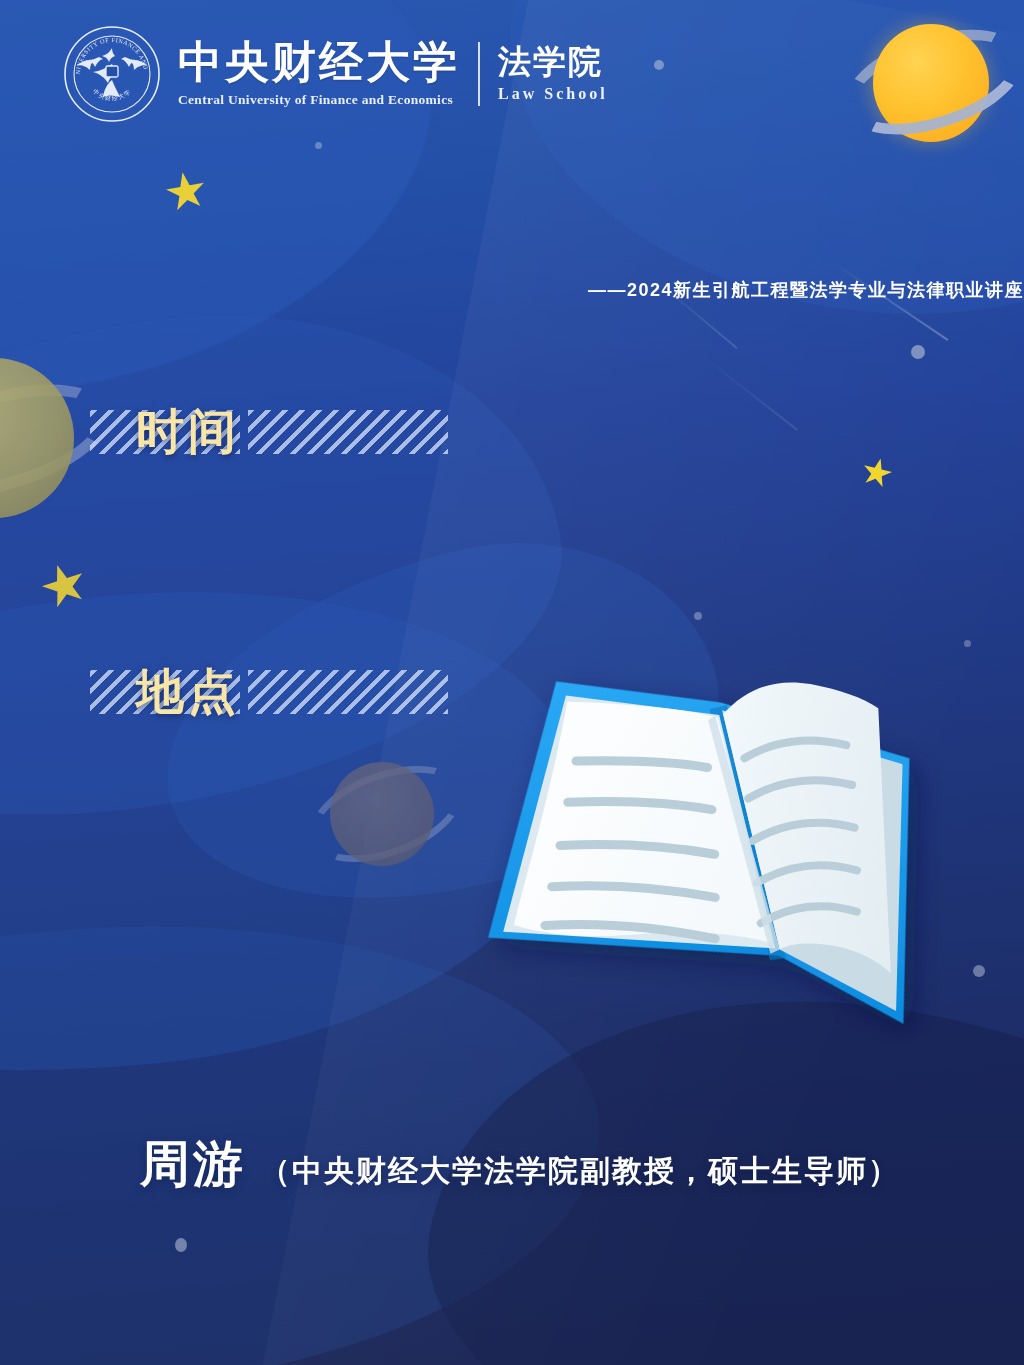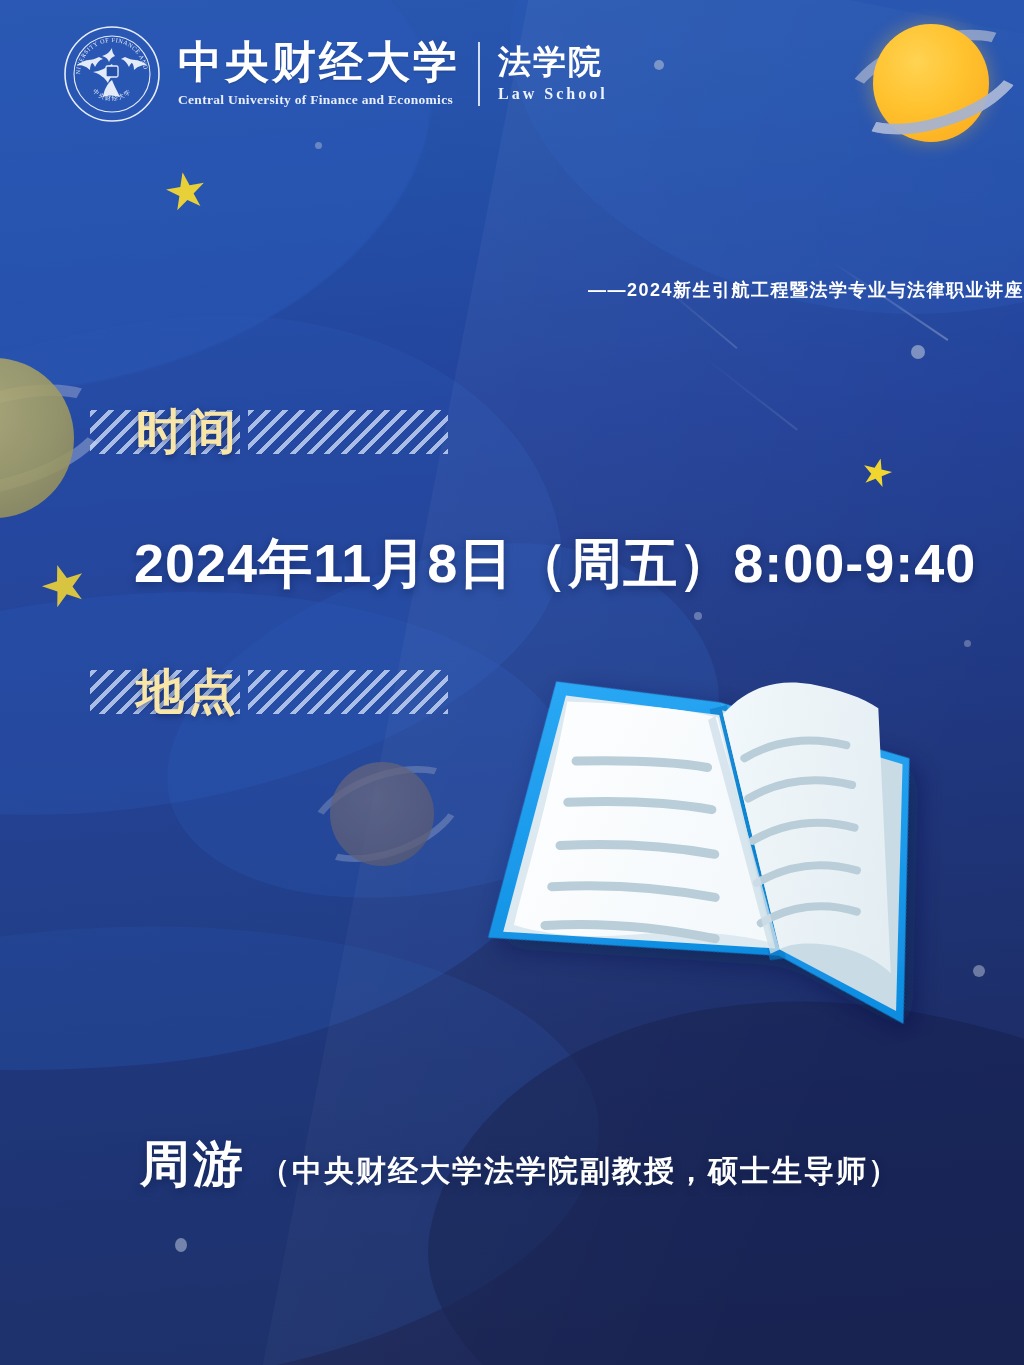--- a/index.html
+++ b/index.html
@@ -363,21 +363,20 @@
     </g>
 
     <path d="M292 108 L298 350 L288 352 L284 110 Z" fill="#cfe0ea" opacity=".8"></path>
   </svg>
 
   <div class="sec-label label-time">
     <div class="hatch hatch-left"></div>
     <div class="hatch hatch-right hatch-time"></div>
     <div class="txt">时间</div>
   </div>
-  <div class="sec-value value-time">2024年11月8日（周五）8:00-9:40</div>
 
   <div class="sec-label label-place">
     <div class="hatch hatch-left"></div>
     <div class="hatch hatch-right hatch-place"></div>
     <div class="txt">地点</div>
   </div>
 
   <div class="sec-value value-speaker">
     <span class="sp-name">周游</span>
     <span class="sp-title">（中央财经大学法学院副教授，硕士生导师）</span>

